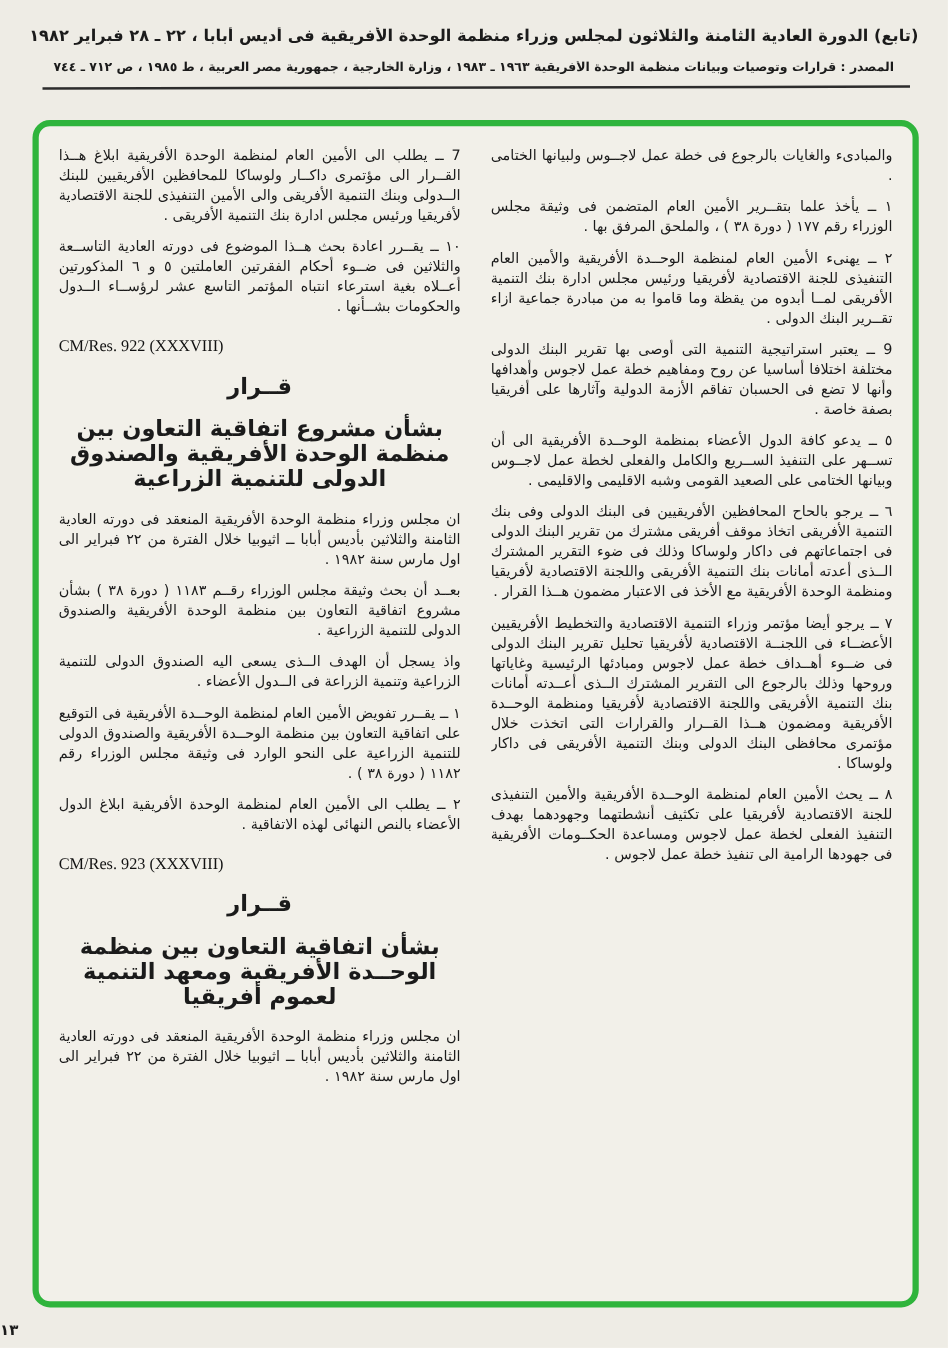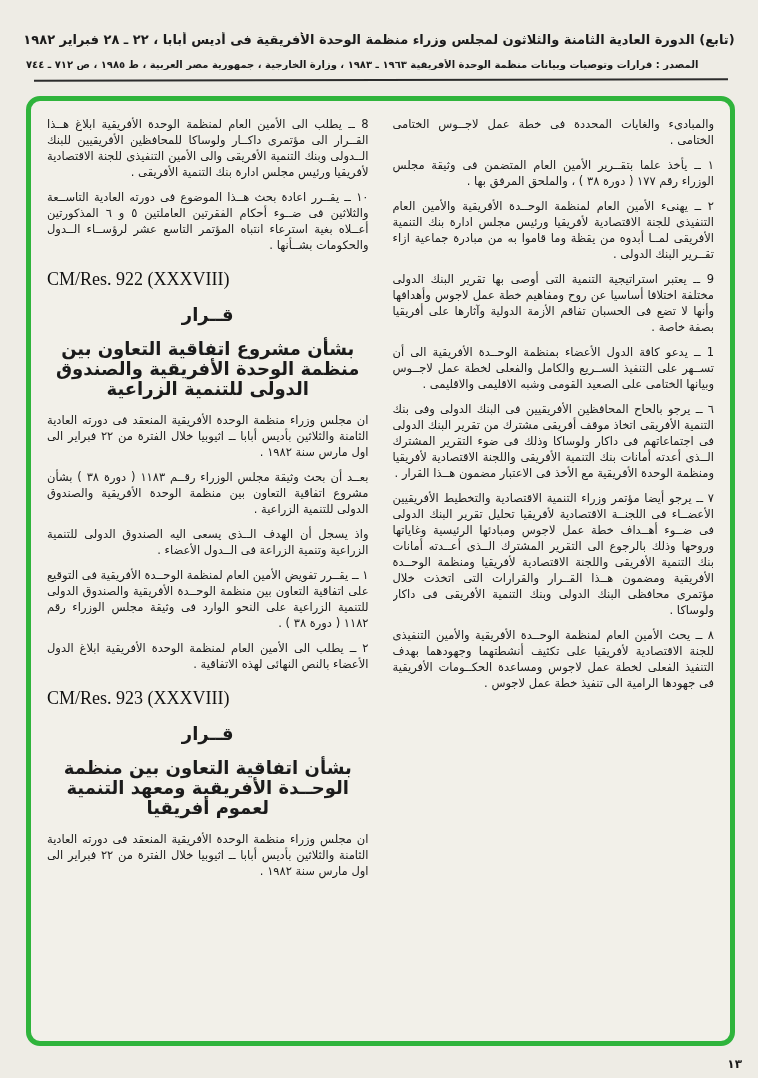--- a/index.html
+++ b/index.html
@@ -4,28 +4,28 @@
 <style>
   * { margin:0; padding:0; box-sizing:border-box; }
   html, body { width:758px; height:1078px; }
   body {
     position:relative;
     background:#eeece5;
     color:#1b1b1b;
     font-family:"DejaVu Sans", sans-serif;
     overflow:hidden;
   }
-  .header { padding-top:32px; text-align:center; direction:rtl; }
+  .header { padding-top:22px; text-align:center; direction:rtl; }
   .title {
     font-weight:bold; font-size:13px; white-space:nowrap; overflow:hidden;
     padding:0 20px;
   }
   .source {
     margin-top:12px; font-size:10px; font-weight:bold; white-space:nowrap;
-    overflow:hidden; padding:0 26px; text-align:left;
+    overflow:hidden; padding:0 26px; text-align:center;
   }
   .divider {
     margin:9px 30px 0 34px; height:0;
     border-bottom:2px solid #2c2c2c;
     transform:rotate(-0.12deg);
   }
   .frame {
     position:absolute; top:96px; left:26px; right:23px; bottom:32px;
     border:5px solid #2fb43c; border-radius:14px;
     background:#f2f0e9;
@@ -34,61 +34,61 @@
   .columns { display:flex; direction:rtl; gap:24px; height:100%; }
   .col { flex:1; overflow:hidden; direction:rtl; }
   .col p {
     font-size:11.5px; line-height:16px;
     text-align:justify; text-justify:inter-word;
     margin:0 0 9px 0;
   }
   .res-ref {
     direction:ltr; text-align:left;
     font-family:"Liberation Serif","DejaVu Serif",serif;
-    font-size:18px; color:#111;
+    font-size:13px; color:#111;
     margin:16px 0 14px 0;
   }
   .res-heading {
     text-align:center; font-weight:bold; font-size:18px;
     letter-spacing:2px; margin:6px 0 14px 0;
   }
   .res-subject {
     text-align:center; font-weight:bold; font-size:18px;
     line-height:20px; margin:0 6px 13px 6px;
   }
   .page-number {
     position:absolute; bottom:7px; left:0; right:16px;
-    text-align:right; font-size:12px; font-weight:bold;
+    text-align:left; font-size:12px; font-weight:bold;
   }
 </style>
 </head>
 <body>
 
 <div class="header">
   <div class="title">(تابع) الدورة العادية الثامنة والثلاثون لمجلس وزراء منظمة الوحدة الأفريقية فى أديس أبابا ، ٢٢ ـ ٢٨ فبراير ١٩٨٢</div>
   <div class="source">المصدر : قرارات وتوصيات وبيانات منظمة الوحدة الأفريقية ١٩٦٣ ـ ١٩٨٣ ، وزارة الخارجية ، جمهورية مصر العربية ، ط ١٩٨٥ ، ص ٧١٢ ـ ٧٤٤</div>
   <div class="divider"></div>
 </div>
 
 <div class="frame">
   <div class="columns">
 
     <div class="col">
-      <p>والمبادىء والغايات المحددة فى خطة عمل لاجــوس الختامى الختامى .</p>
+      <p>والمبادىء والغايات بالرجوع فى خطة عمل لاجــوس ولبيانها الختامى .</p>
       <p>١ ــ يأخذ علما بتقــرير الأمين العام المتضمن فى وثيقة مجلس الوزراء رقم ١٧٧ ( دورة ٣٨ ) ، والملحق المرفق بها .</p>
       <p>٢ ــ يهنىء الأمين العام لمنظمة الوحــدة الأفريقية والأمين العام التنفيذى للجنة الاقتصادية لأفريقيا ورئيس مجلس ادارة بنك التنمية الأفريقى لمــا أبدوه من يقظة وما قاموا به من مبادرة جماعية ازاء تقــرير البنك الدولى .</p>
       <p>9 ــ يعتبر استراتيجية التنمية التى أوصى بها تقرير البنك الدولى مختلفة اختلافا أساسيا عن روح ومفاهيم خطة عمل لاجوس وأهدافها وأنها لا تضع فى الحسبان تفاقم الأزمة الدولية وآثارها على أفريقيا بصفة خاصة .</p>
-      <p>1 ــ يدعو كافة الدول الأعضاء بمنظمة الوحــدة الأفريقية الى أن تســهر على التنفيذ الســريع والكامل والفعلى لخطة عمل لاجــوس وبيانها الختامى على الصعيد القومى وشبه الاقليمى والاقليمى .</p>
+      <p>٥ ــ يدعو كافة الدول الأعضاء بمنظمة الوحــدة الأفريقية الى أن تســهر على التنفيذ الســريع والكامل والفعلى لخطة عمل لاجــوس وبيانها الختامى على الصعيد القومى وشبه الاقليمى والاقليمى .</p>
       <p>٦ ــ يرجو بالحاح المحافظين الأفريقيين فى البنك الدولى وفى بنك التنمية الأفريقى اتخاذ موقف أفريقى مشترك من تقرير البنك الدولى فى اجتماعاتهم فى داكار ولوساكا وذلك فى ضوء التقرير المشترك الــذى أعدته أمانات بنك التنمية الأفريقى واللجنة الاقتصادية لأفريقيا ومنظمة الوحدة الأفريقية مع الأخذ فى الاعتبار مضمون هــذا القرار .</p>
       <p>٧ ــ يرجو أيضا مؤتمر وزراء التنمية الاقتصادية والتخطيط الأفريقيين الأعضــاء فى اللجنــة الاقتصادية لأفريقيا تحليل تقرير البنك الدولى فى ضــوء أهــداف خطة عمل لاجوس ومبادئها الرئيسية وغاياتها وروحها وذلك بالرجوع الى التقرير المشترك الــذى أعــدته أمانات بنك التنمية الأفريقى واللجنة الاقتصادية لأفريقيا ومنظمة الوحــدة الأفريقية ومضمون هــذا القــرار والقرارات التى اتخذت خلال مؤتمرى محافظى البنك الدولى وبنك التنمية الأفريقى فى داكار ولوساكا .</p>
       <p>٨ ــ يحث الأمين العام لمنظمة الوحــدة الأفريقية والأمين التنفيذى للجنة الاقتصادية لأفريقيا على تكثيف أنشطتهما وجهودهما بهدف التنفيذ الفعلى لخطة عمل لاجوس ومساعدة الحكــومات الأفريقية فى جهودها الرامية الى تنفيذ خطة عمل لاجوس .</p>
     </div>
 
     <div class="col">
-      <p>8 ــ يطلب الى الأمين العام لمنظمة الوحدة الأفريقية ابلاغ هــذا القــرار الى مؤتمرى داكــار ولوساكا للمحافظين الأفريقيين للبنك الــدولى وبنك التنمية الأفريقى والى الأمين التنفيذى للجنة الاقتصادية لأفريقيا ورئيس مجلس ادارة بنك التنمية الأفريقى .</p>
+      <p>7 ــ يطلب الى الأمين العام لمنظمة الوحدة الأفريقية ابلاغ هــذا القــرار الى مؤتمرى داكــار ولوساكا للمحافظين الأفريقيين للبنك الــدولى وبنك التنمية الأفريقى والى الأمين التنفيذى للجنة الاقتصادية لأفريقيا ورئيس مجلس ادارة بنك التنمية الأفريقى .</p>
       <p>١٠ ــ يقــرر اعادة بحث هــذا الموضوع فى دورته العادية التاســعة والثلاثين فى ضــوء أحكام الفقرتين العاملتين ٥ و ٦ المذكورتين أعــلاه بغية استرعاء انتباه المؤتمر التاسع عشر لرؤســاء الــدول والحكومات بشــأنها .</p>
 
       <div class="res-ref">CM/Res. 922 (XXXVIII)</div>
       <div class="res-heading">قــرار</div>
       <div class="res-subject">بشأن مشروع اتفاقية التعاون بين منظمة الوحدة الأفريقية والصندوق الدولى للتنمية الزراعية</div>
       <p>ان مجلس وزراء منظمة الوحدة الأفريقية المنعقد فى دورته العادية الثامنة والثلاثين بأديس أبابا ــ اثيوبيا خلال الفترة من ٢٢ فبراير الى اول مارس سنة ١٩٨٢ .</p>
       <p>بعــد أن بحث وثيقة مجلس الوزراء رقــم ١١٨٣ ( دورة ٣٨ ) بشأن مشروع اتفاقية التعاون بين منظمة الوحدة الأفريقية والصندوق الدولى للتنمية الزراعية .</p>
       <p>واذ يسجل أن الهدف الــذى يسعى اليه الصندوق الدولى للتنمية الزراعية وتنمية الزراعة فى الــدول الأعضاء .</p>
       <p>١ ــ يقــرر تفويض الأمين العام لمنظمة الوحــدة الأفريقية فى التوقيع على اتفاقية التعاون بين منظمة الوحــدة الأفريقية والصندوق الدولى للتنمية الزراعية على النحو الوارد فى وثيقة مجلس الوزراء رقم ١١٨٢ ( دورة ٣٨ ) .</p>
       <p>٢ ــ يطلب الى الأمين العام لمنظمة الوحدة الأفريقية ابلاغ الدول الأعضاء بالنص النهائى لهذه الاتفاقية .</p>

